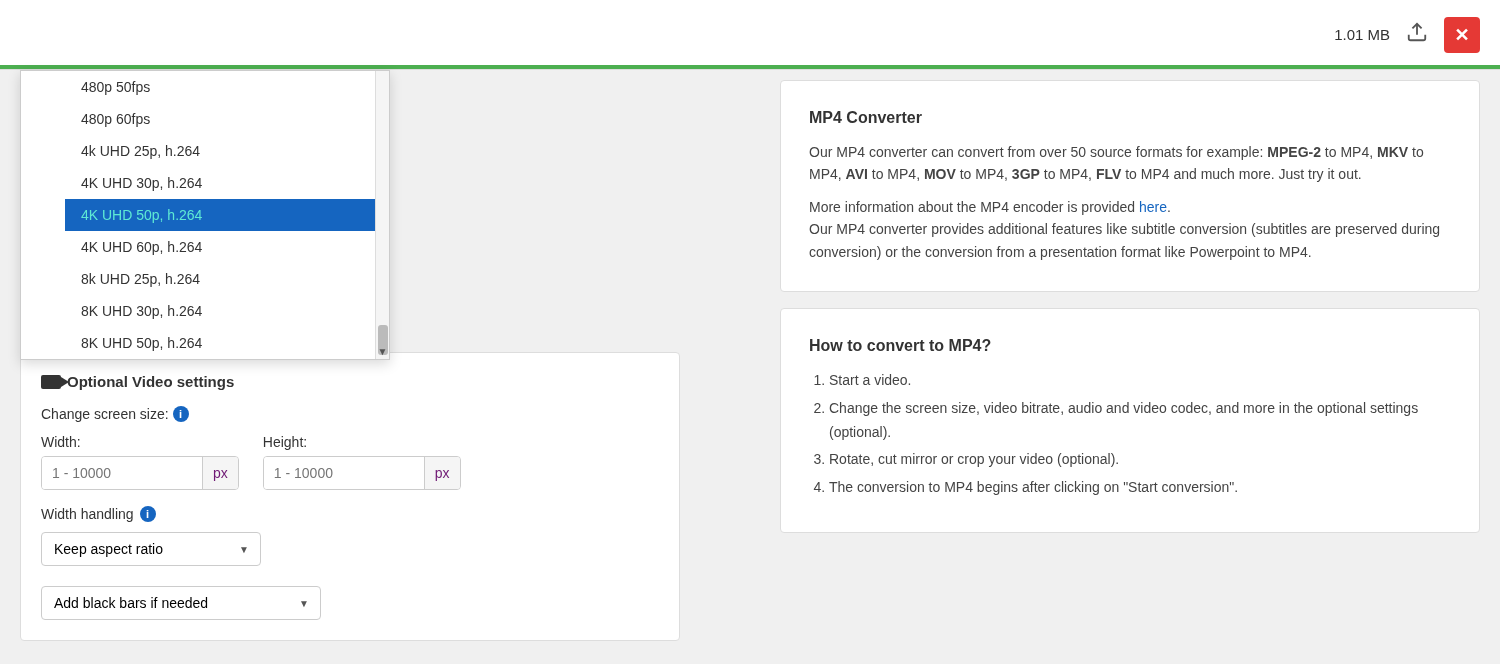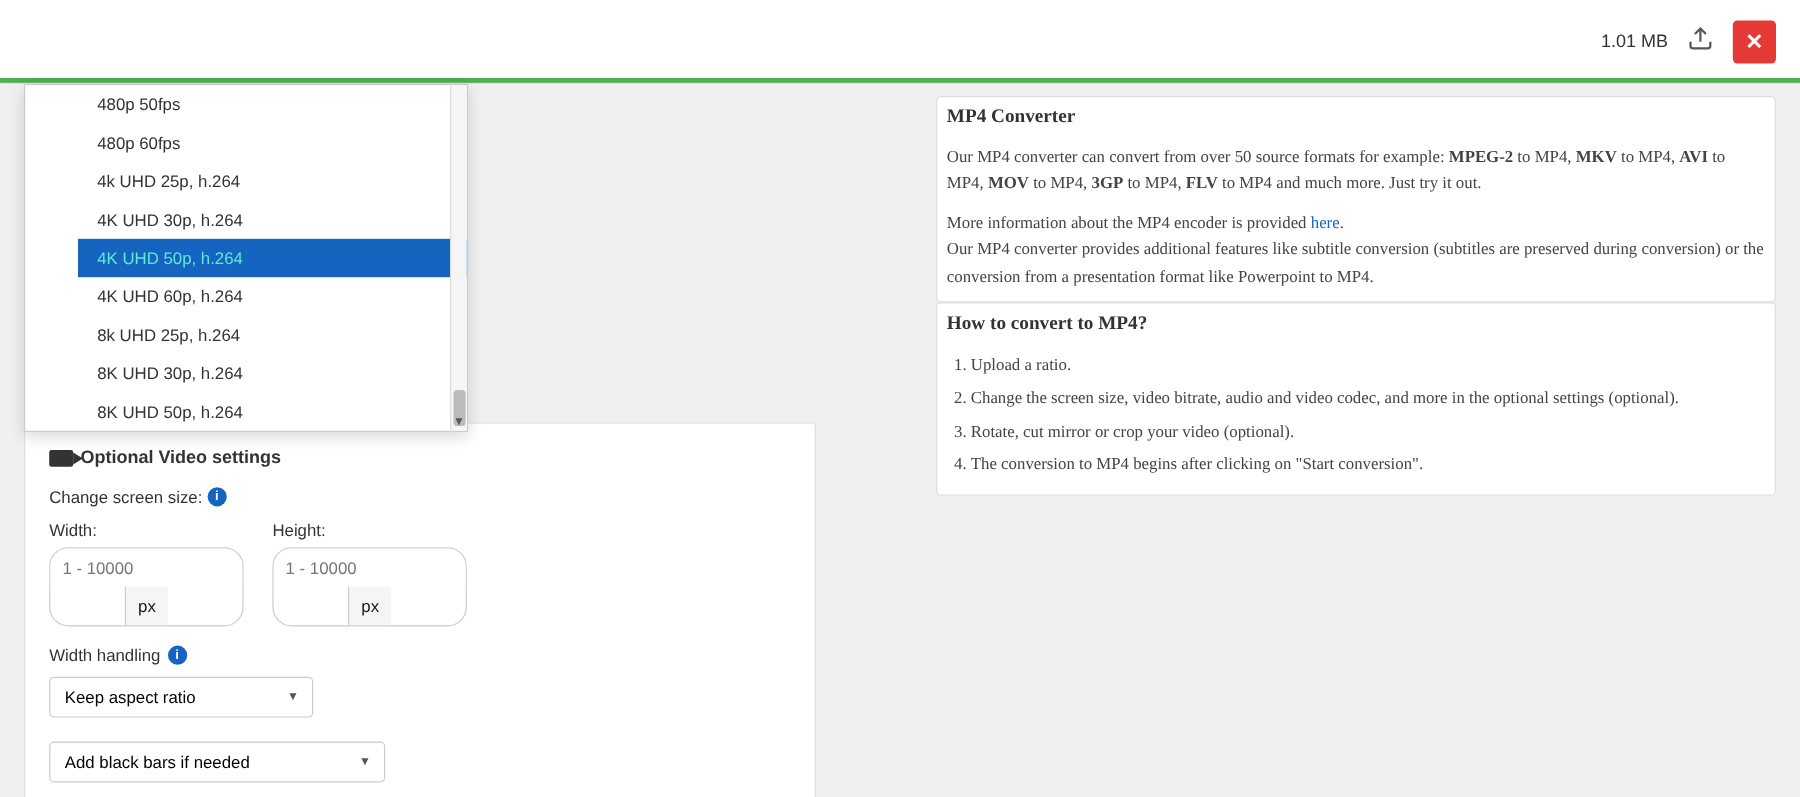--- a/index.html
+++ b/index.html
@@ -218,40 +218,39 @@
       display: flex;
       flex-direction: column;
       gap: 6px;
     }
     .dimension-label {
       font-size: 14px;
       font-weight: normal;
     }
     .dimension-input-wrap {
       display: flex;
-      align-items: center;
+      align-items: flex-start;
       border: 1px solid #ccc;
-      border-radius: 16px;
+      border-radius: 4px;
       overflow: hidden;
-      flex-direction: column;
     }
     .dimension-input {
       border: none;
       outline: none;
       padding: 8px 10px;
       font-size: 14px;
       width: 160px;
       color: #999;
       background: #fff;
     }
     .px-label {
       padding: 8px 10px;
       background: #f5f5f5;
       border-left: 1px solid #ccc;
-      color: #0f172a;
+      color: #701a75;
       font-size: 14px;
     }
     
     .resize-section {
       margin-top: 8px;
     }
     .resize-label {
       font-size: 14px;
       display: flex;
       align-items: center;
@@ -312,22 +311,22 @@
 
     
     .right-panel {
       flex: 1;
       padding: 10px 20px 20px 20px;
     }
     .info-card {
       background: #fff;
       border: 1px solid #ddd;
       border-radius: 4px;
-      padding: 8px;
-      font-family: Liberation Serif, serif;
+      padding: 28px;
+      margin-bottom: 16px;
     }
     .info-card-title {
       font-size: 16px;
       font-weight: bold;
       margin-bottom: 14px;
       color: #333;
     }
     .info-card p {
       font-size: 14px;
       line-height: 1.6;
@@ -465,21 +464,21 @@
           More information about the MP4 encoder is provided <a class="link-blue" href="#">here</a>.<br>
           Our MP4 converter provides additional features like subtitle conversion
           (subtitles are preserved during conversion) or the conversion from a
           presentation format like Powerpoint to MP4.
         </p>
       </div>
 
       <div class="info-card">
         <div class="info-card-title">How to convert to MP4?</div>
         <ol class="howto-list">
-          <li>Upload a ratio.</li>
+          <li>Start a video.</li>
           <li>Change the screen size, video bitrate, audio and video codec, and more in the optional settings (optional).</li>
           <li>Rotate, cut mirror or crop your video (optional).</li>
           <li>The conversion to MP4 begins after clicking on "Start conversion".</li>
         </ol>
       </div>
     </div>
   </div>
 </div>
 
 </body></html>

